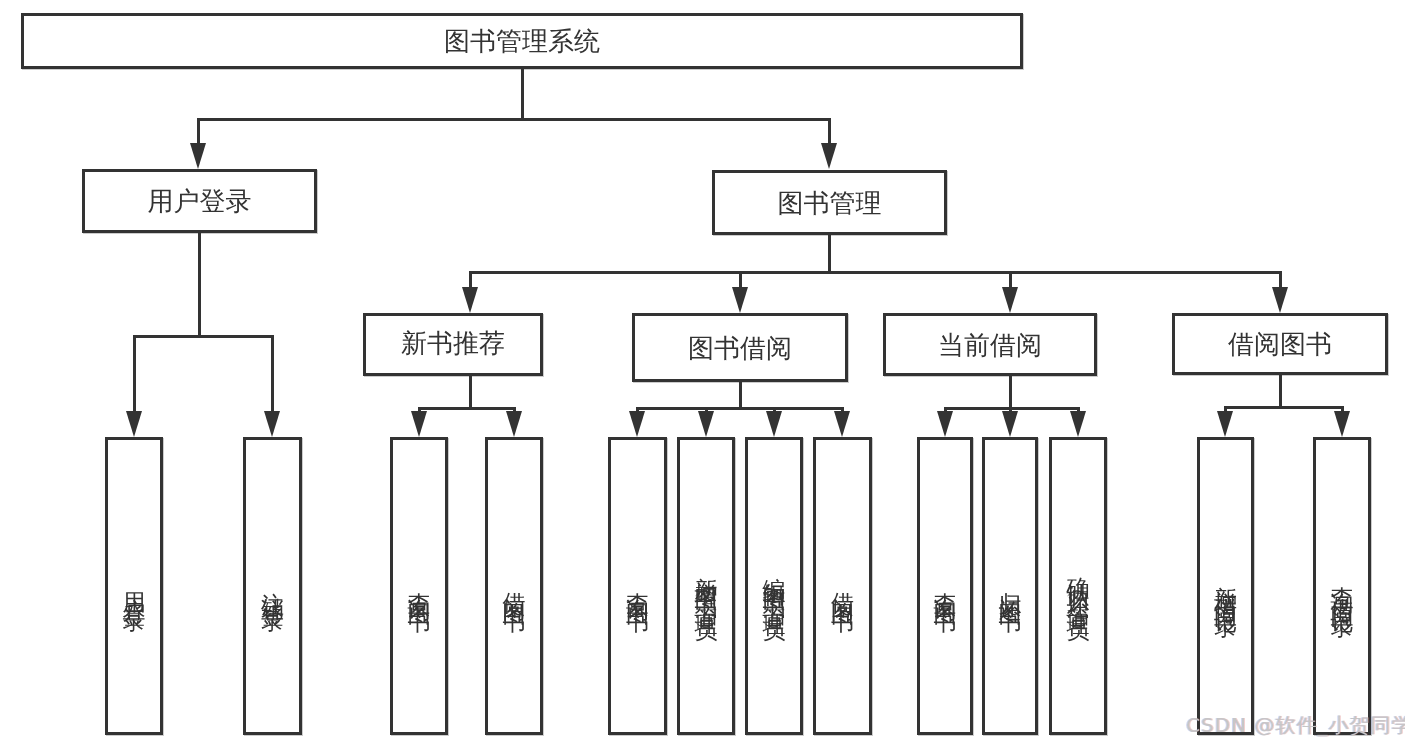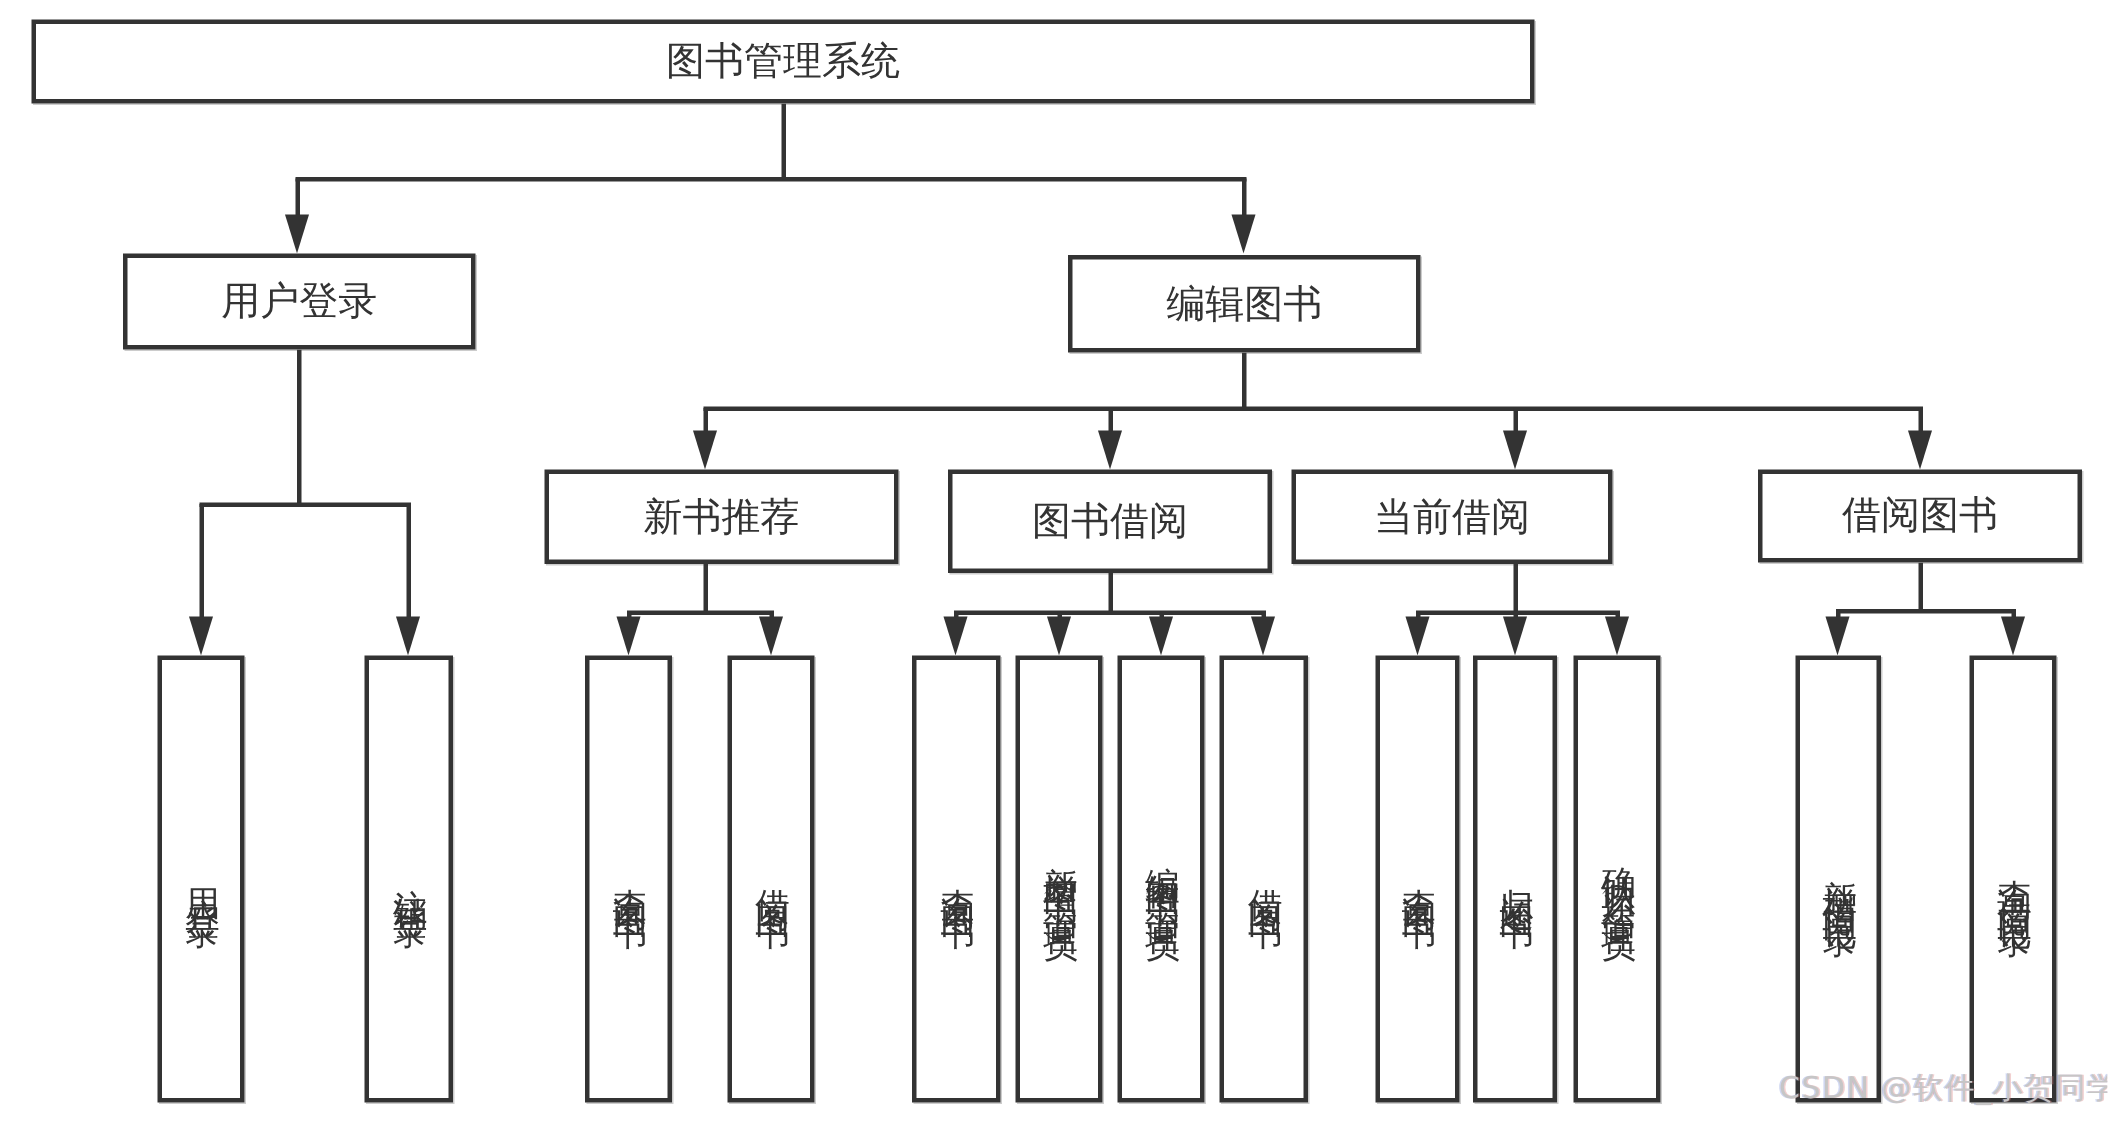--- a/index.html
+++ b/index.html
@@ -129,23 +129,23 @@
       <div class="node" style="left: 82px; top: 169px; width: 235px; height: 64px;">
         <span class="lbl">用户登录</span>
       </div>
       <div class="node v" style="left: 105px; top: 437px; width: 58px; height: 298px;">
         <span class="lbl">用户登录</span>
       </div>
       <div class="node v" style="left: 243px; top: 437px; width: 59px; height: 298px;">
         <span class="lbl">注销登录</span>
       </div>
       <div class="node" style="left: 712px; top: 170px; width: 235px; height: 65px;">
-        <span class="lbl">编辑图书</span>
+        <span class="lbl">图书管理</span>
       </div>
-      <div class="node" style="left: 363px; top: 313px; width: 236px; height: 63px;">
+      <div class="node" style="left: 363px; top: 313px; width: 180px; height: 63px; font-family: Liberation Mono, monospace;">
         <span class="lbl">新书推荐</span>
       </div>
       <div class="node v" style="left: 390px; top: 437px; width: 58px; height: 298px;">
         <span class="lbl">查询图书</span>
       </div>
       <div class="node v" style="left: 485px; top: 437px; width: 58px; height: 298px;">
         <span class="lbl">借阅图书</span>
       </div>
       <div class="node" style="left: 632px; top: 313px; width: 216px; height: 69px;">
         <span class="lbl">图书借阅</span>
@@ -155,21 +155,21 @@
       </div>
       <div class="node v" style="left: 677px; top: 437px; width: 58px; height: 298px;">
         <span class="lbl">新增图书（管理员）</span>
       </div>
       <div class="node v" style="left: 745px; top: 437px; width: 58px; height: 298px;">
         <span class="lbl">编辑图书（管理员）</span>
       </div>
       <div class="node v" style="left: 813px; top: 437px; width: 59px; height: 298px;">
         <span class="lbl">借阅图书</span>
       </div>
-      <div class="node" style="left: 861px; top: 313px; width: 214px; height: 63px;">
+      <div class="node" style="left: 883px; top: 313px; width: 214px; height: 63px;">
         <span class="lbl">当前借阅</span>
       </div>
       <div class="node v" style="left: 917px; top: 437px; width: 56px; height: 298px;">
         <span class="lbl">查询图书</span>
       </div>
       <div class="node v" style="left: 982px; top: 437px; width: 56px; height: 298px;">
         <span class="lbl">归还图书</span>
       </div>
       <div class="node v" style="left: 1049px; top: 437px; width: 58px; height: 298px;">
         <span class="lbl">确认归还（管理员）</span>

